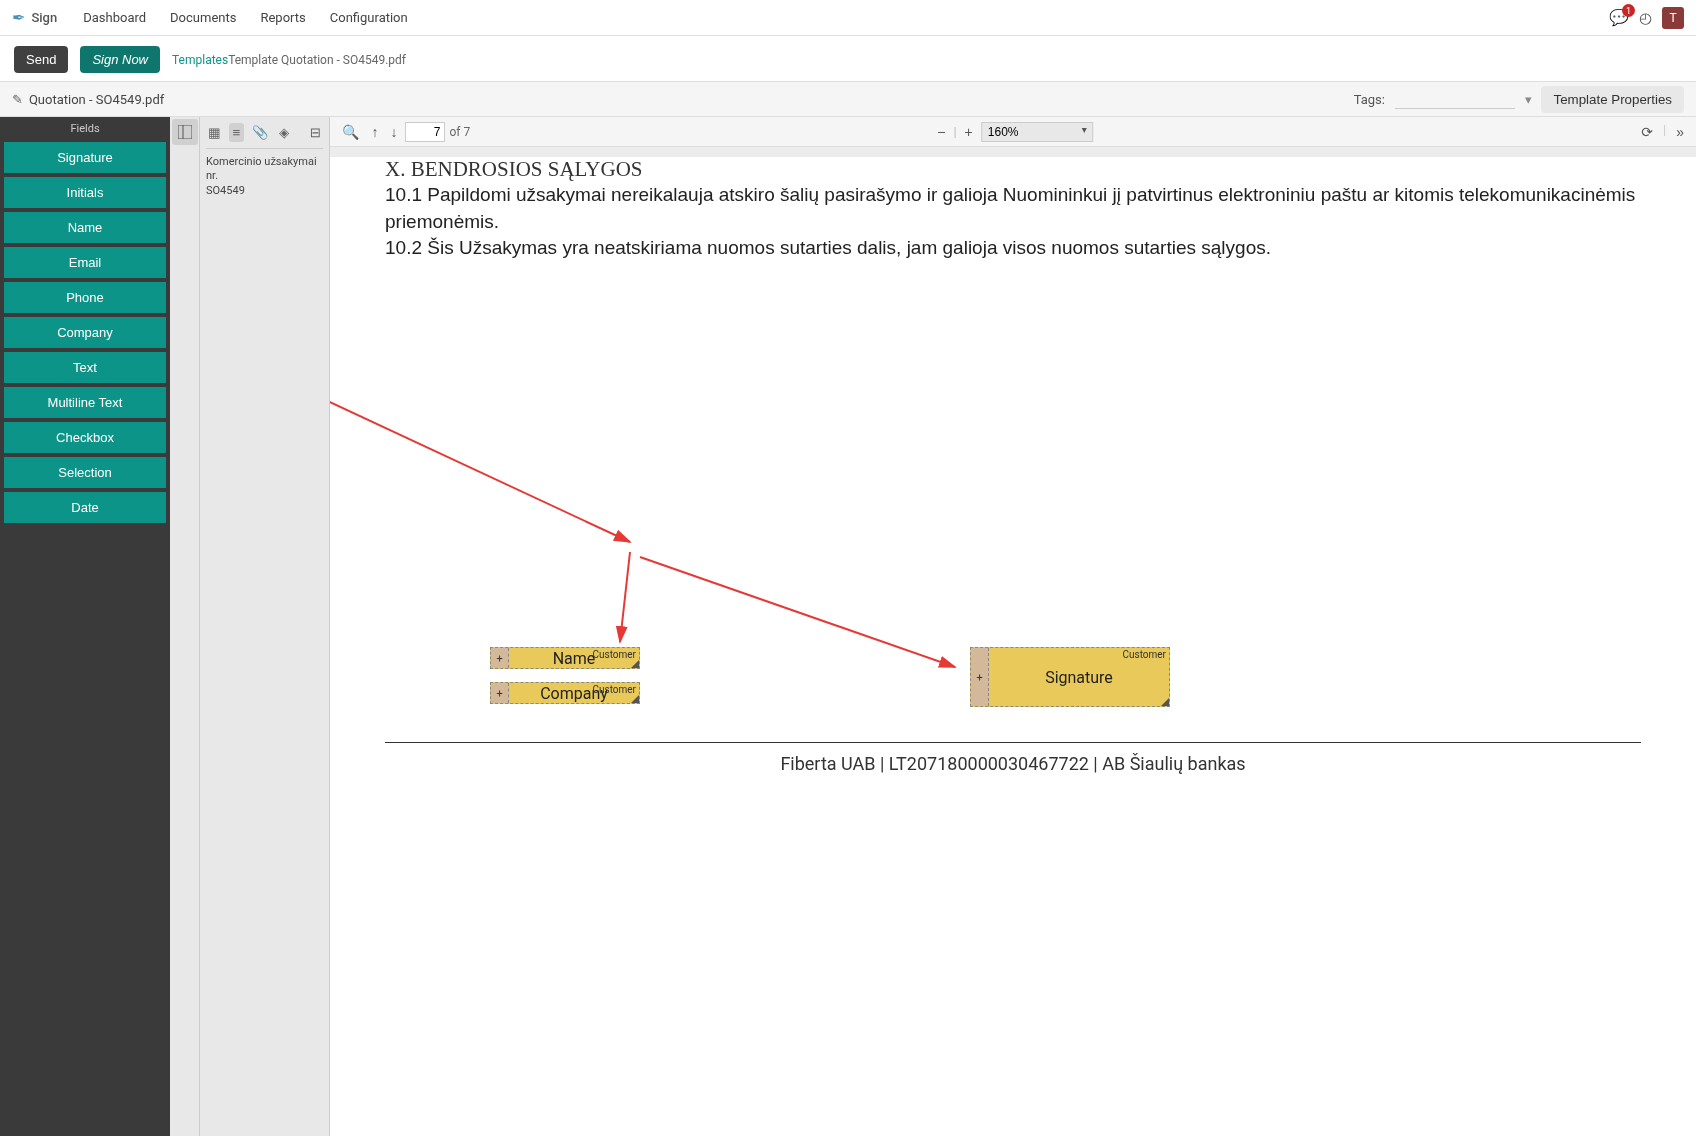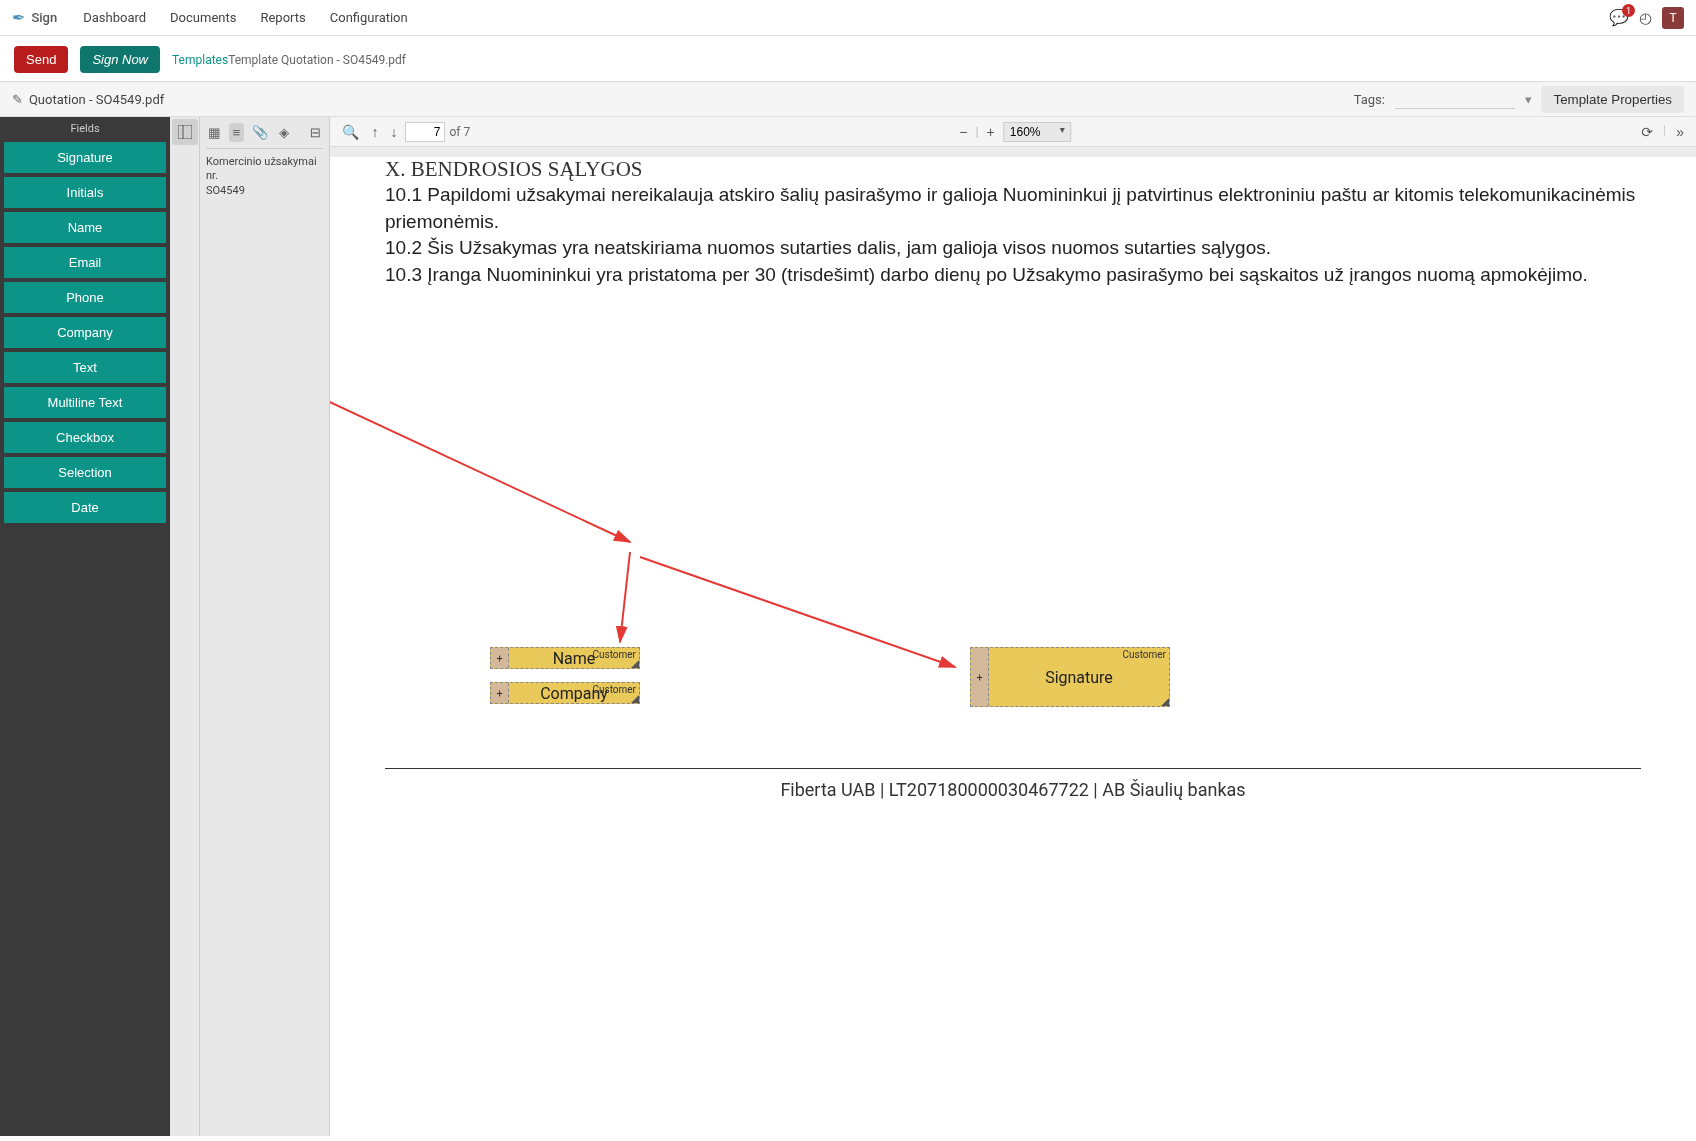--- a/index.html
+++ b/index.html
@@ -13,21 +13,21 @@
   .nav-link { color: #444; text-decoration: none; padding: 0 8px; font-size: 13px; }
   .top-nav-right { display: flex; align-items: center; gap: 10px; }
   .chat-badge { position: relative; color: #813b55; font-size: 16px; }
   .badge { position: absolute; top:-4px; right:-6px; background:#c62828; color:#fff; border-radius:50%; font-size:9px; width:13px; height:13px; display:flex; align-items:center; justify-content:center;}
   .clock-icn { color:#555; font-size: 15px;}
   .avatar { width: 22px; height: 22px; background: #8b3a3a; color:#fff; display:flex; align-items:center; justify-content:center; border-radius:3px; font-size:12px;}
   
   
   .sub-bar { display:flex; align-items:center; padding: 10px 14px 8px; gap:12px;}
   .btn { padding: 6px 12px; border-radius: 4px; border:none; font-size:13px; cursor:pointer; color:#fff;}
-  .btn-send { background:#b91c1c; }
+  .btn-send { background:#404040; }
   .btn-signnow { background:#0f766e;font-style:italic; }
   .breadcrumb-wrap { display:flex; }
   .breadcrumb-link { color:#0f9488; font-size:12px; text-decoration:none;}
   .breadcrumb-current { color:#666; font-size:12px;}
   
   
   .title-bar { background:#f5f5f5; border-top:1px solid #ddd; border-bottom:1px solid #ddd; display:flex; align-items:center; justify-content:space-between; padding: 6px 12px; height: 36px;}
   .title-left { display:flex; align-items:center; gap:6px; color:#444;}
   .pencil-icn { font-size:13px; color:#666;}
   .title-right { display:flex; align-items:center; gap:10px;}
@@ -185,36 +185,35 @@
         <button class="ctrl-icon">↑</button>
         <button class="ctrl-icon">↓</button>
         <input class="page-input" value="7" style="">
         <span class="page-total">of 7</span>
       </div>
       <div class="zoom-group">
         <button class="ctrl-icon">−</button>
         <span style="color:#bbb;">|</span>
         <button class="ctrl-icon">+</button>
         <div class="zoom-wrap">
-          <input class="zoom-select" style="width: 68px;" value="160%">
+          <input class="zoom-select" style="width: 112px;" value="160%">
         </div>
       </div>
       <div class="ctrl-right">
         <button class="ctrl-icon">⟳</button>
         <span style="color:#ccc;">|</span>
         <button class="ctrl-icon">»</button>
       </div>
     </div>
 
     <div class="pdf-canvas">
       <div class="pdf-page">
         <p class="doc-heading">X. BENDROSIOS SĄLYGOS</p>
         <p class="doc-text">10.1 Papildomi užsakymai nereikalauja atskiro šalių pasirašymo ir galioja Nuomininkui jį patvirtinus elektroniniu paštu ar kitomis telekomunikacinėmis priemonėmis.</p>
         <p class="doc-text">10.2 Šis Užsakymas yra neatskiriama nuomos sutarties dalis, jam galioja visos nuomos sutarties sąlygos.</p>
-        <p class="doc-text">10.3 Įranga Nuomininkui yra pristatoma per 30 (trisdešimt) darbo dienų po Užsakymo pasirašymo bei sąskaitos už įrangos nuomą apmokėjimo.</p>
 
         <div class="drop-field" style="left:160px; top:490px; width:150px; height:22px;">
           <div class="drop-handle">+</div>
           <div class="drop-body">
             <span>Name</span>
             <span class="drop-role">Customer</span>
             <span class="drop-corner"></span>
           </div>
         </div>
 

